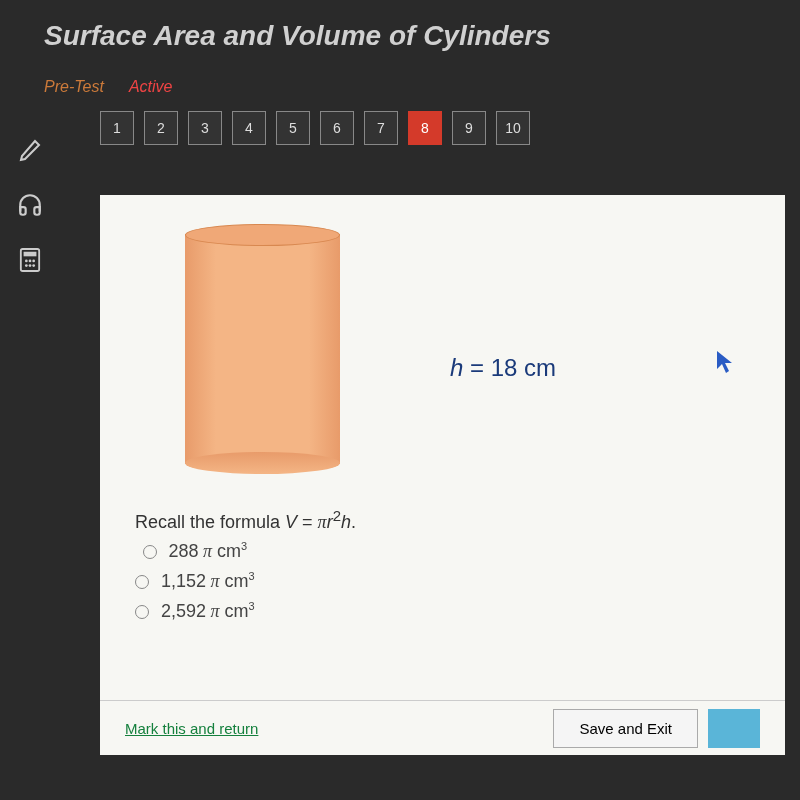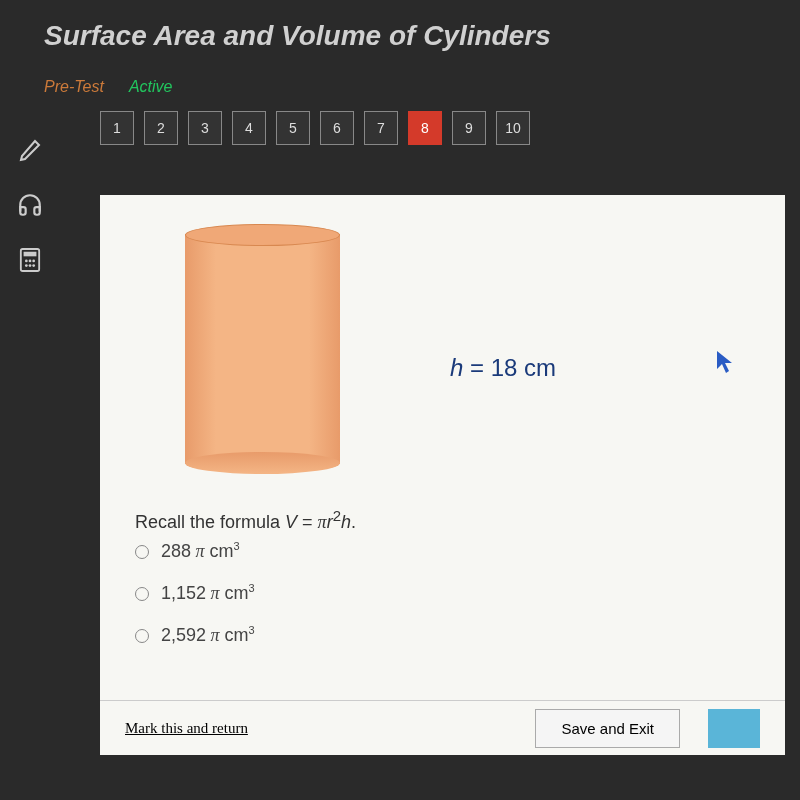--- a/index.html
+++ b/index.html
@@ -19,21 +19,21 @@
       color: #d0d0d0;
       font-size: 28px;
       font-weight: bold;
     }
     .subtitle-row {
       margin-top: 26px;
       display: flex;
       gap: 25px;
     }
     .pretest { color: #cc7a3a; font-size: 16px; }
-    .active { color: #22c55e; font-size: 16px; }
+    .active { color: #ef4444; font-size: 16px; }
     .nav-numbers {
       display: flex;
       gap: 10px;
       margin: 15px 0 10px 100px;
     }
     .nav-num {
       width: 34px;
       height: 34px;
       border: 1px solid #888;
       color: #ddd;
@@ -133,21 +133,22 @@
       font-size: 18px;
       color: #333;
     }
     .formula-text .var { font-style: italic; }
     .options {
       position: absolute;
       left: 35px;
       top: 345px;
       display: flex;
       flex-direction: column;
-      gap: 20px;
+      gap: 8px;
+      align-items: center;
     }
     .option {
       display: flex;
       align-items: baseline;
       gap: 12px;
       font-size: 18px;
       color: #444;
     }
     .radio {
       width: 14px;
@@ -166,27 +167,26 @@
       left: 0;
       right: 0;
       height: 55px;
       border-top: 1px solid #ccc;
       display: flex;
       align-items: center;
       justify-content: space-between;
       padding: 0 25px;
     }
     .mark-return {
-      color: #000000;
+      color: #15803d;
       text-decoration: underline;
       font-size: 15px;
       cursor: pointer;
-      font-family: Liberation Serif, serif;
-    }
-    .footer-buttons { display: flex; gap: 28px; }
+    }
+    .footer-buttons { display: flex; gap: 10px; }
     .save-btn {
       padding: 10px 25px;
       border: 1px solid #aaa;
       background: #f5f5f5;
       font-size: 15px;
       cursor: pointer;
     }
     .next-btn {
       width: 40px;
       background: #5ab5d8;

